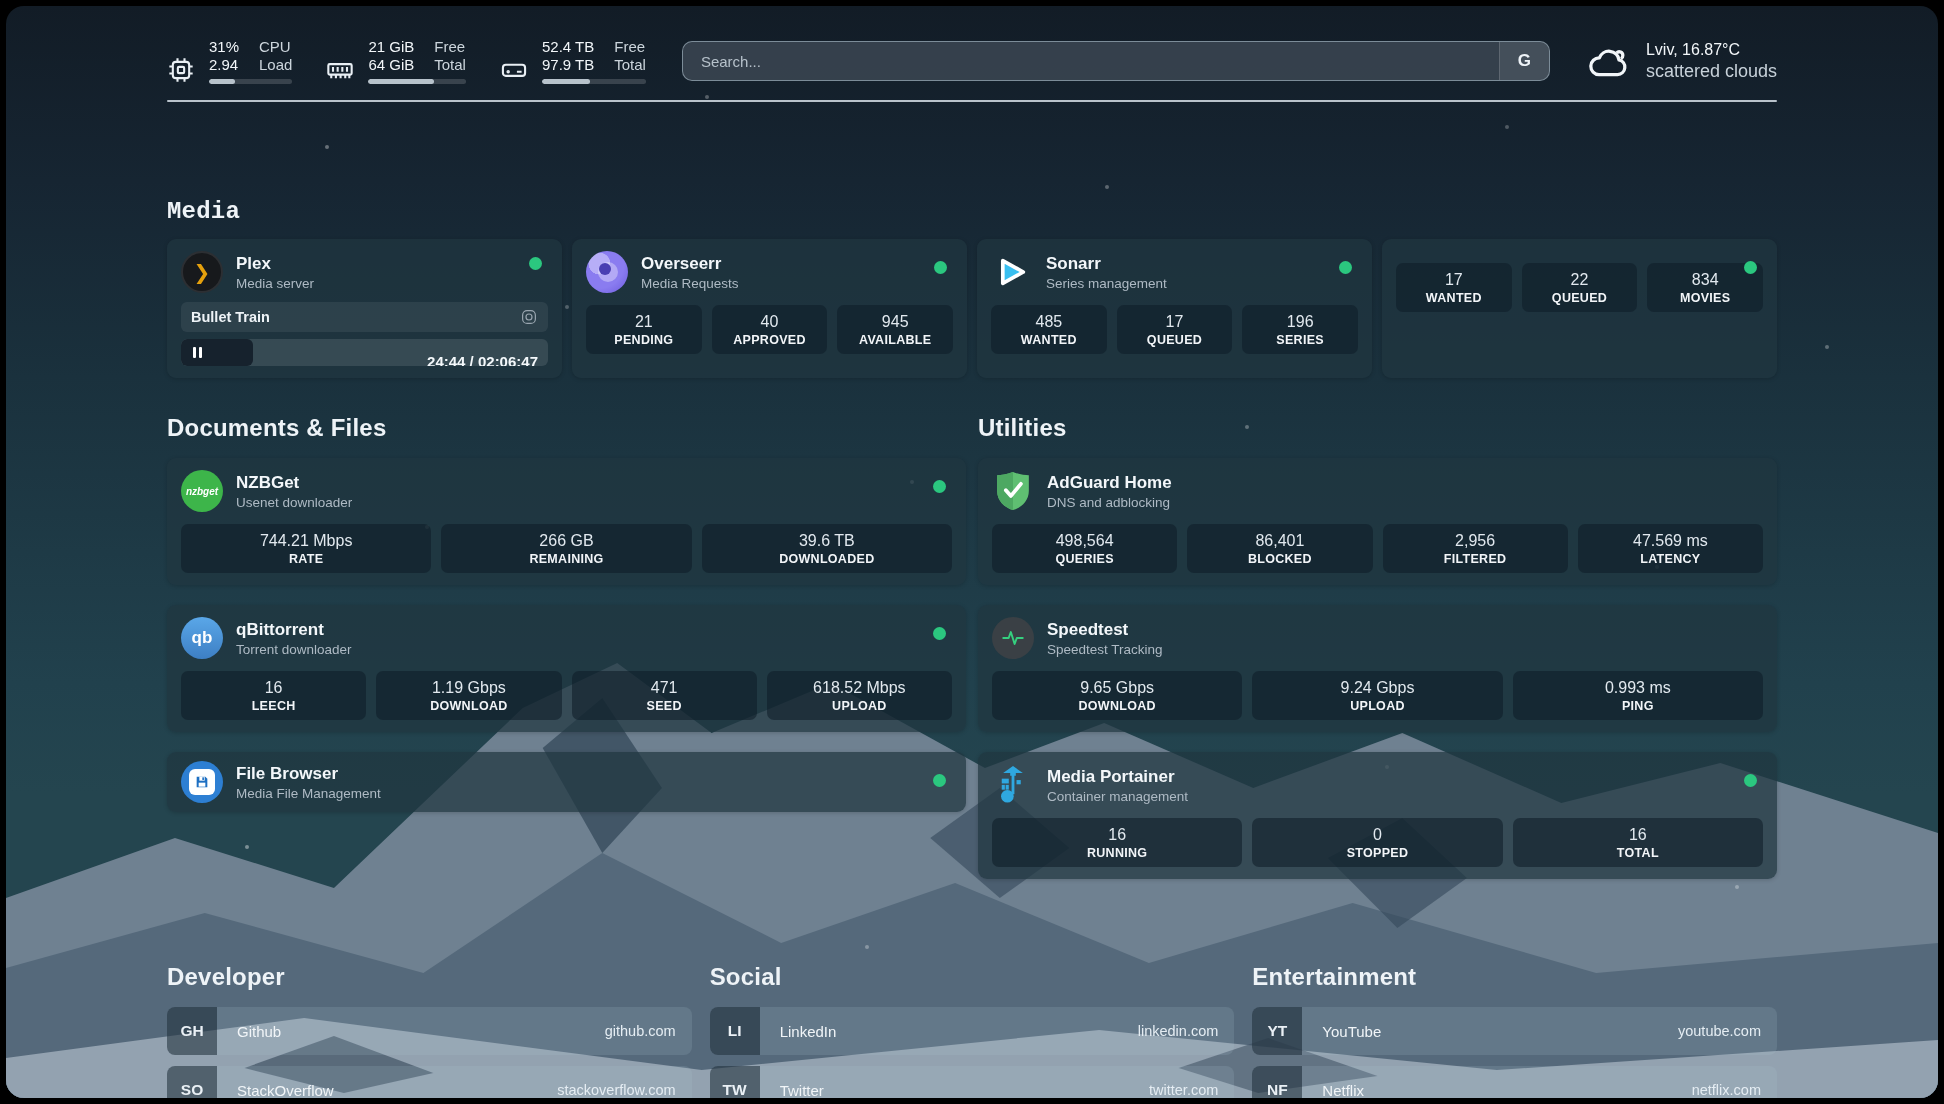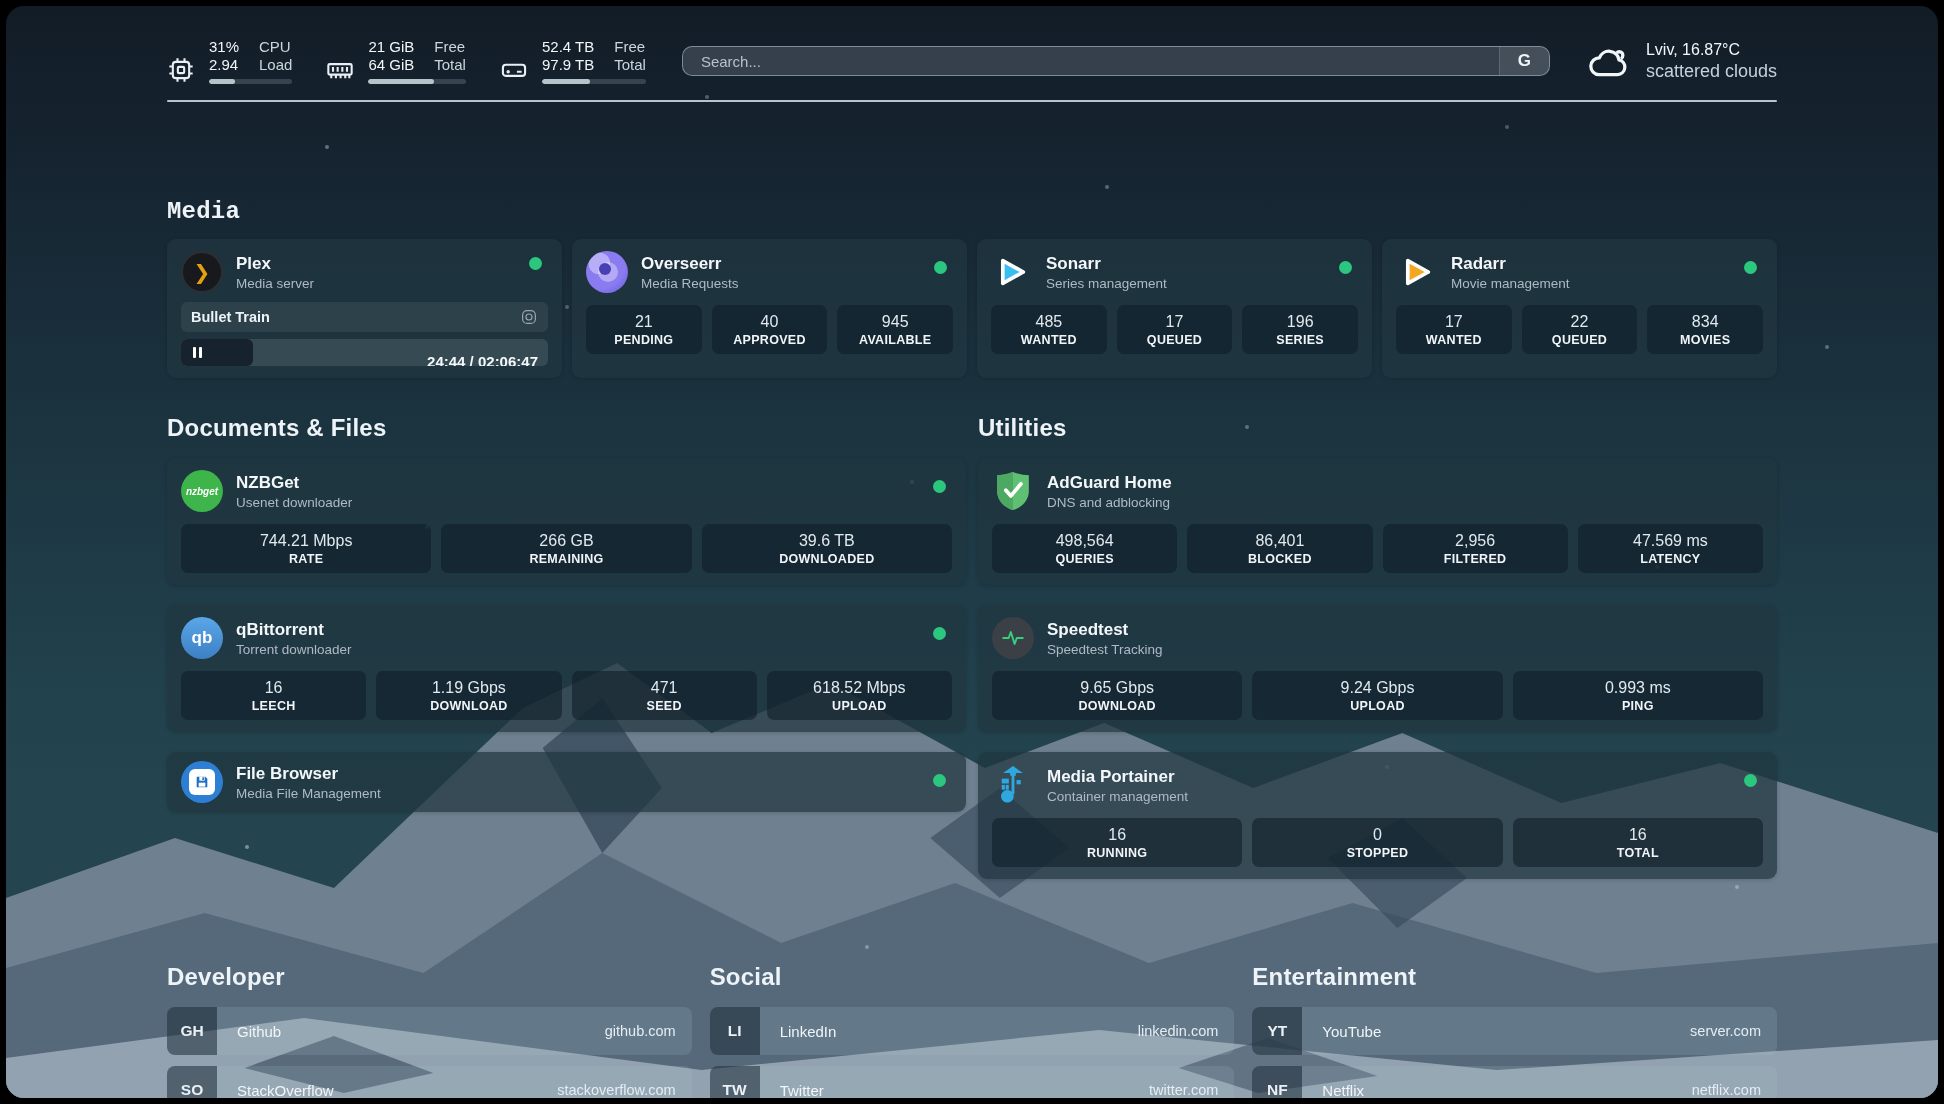--- a/index.html
+++ b/index.html
@@ -22,21 +22,21 @@
   
   .topbar { display:flex; align-items:center; gap:36px; }
   .sysstats { display:flex; gap:34px; }
   .sysstat { display:flex; align-items:flex-end; gap:14px; }
   .sysstat svg { width:28px; height:28px; stroke:#e9eff4; fill:none; stroke-width:1.8; }
   .ss-grid { display:grid; grid-template-columns:auto auto; column-gap:20px; row-gap:1px; }
   .ss-val { color:#f2f6f9; font-size:15px; font-weight:500; }
   .ss-lab { color:#ccd5dc; font-size:15px; }
   .bar { margin-top:6px; height:5px; border-radius:3px; background:rgba(255,255,255,.16); overflow:hidden; }
   .bar-fill { height:100%; border-radius:3px; background:#b7c2cb; }
-  .search { flex:1; display:flex; align-items:stretch; height:30px; background:rgba(58,70,81,.88);
+  .search { flex:1; display:flex; align-items:stretch; height:40px; background:rgba(58,70,81,.88);
     border:1px solid rgba(150,165,178,.75); border-radius:10px; overflow:hidden; }
   .search input { flex:1; background:transparent; border:none; outline:none; padding:0 18px;
     font-size:15px; color:#dbe3e9; font-family:inherit; }
   .search input::placeholder { color:#b6c1ca; }
   .search-btn { width:50px; border:none; cursor:pointer; background:rgba(255,255,255,.08);
     border-left:1px solid rgba(255,255,255,.14); color:#eef3f7; font-size:17px; font-weight:600; font-family:inherit; }
   .weather { display:flex; align-items:center; gap:14px; }
   .weather svg { width:46px; height:40px; stroke:#f2f6f9; fill:none; stroke-width:1.8; }
   .weather-main { color:#f2f6f9; font-size:16px; font-weight:500; }
   .weather-sub { color:#c7d1d9; font-size:18px; margin-top:2px; }
@@ -275,31 +275,20 @@
             <div class="stat-lab">QUEUED</div>
           </div>
           <div class="stat-box">
             <div class="stat-val">196</div>
             <div class="stat-lab">SERIES</div>
           </div>
         </div>
       </div>
 
       <div class="card">
-        <div class="card-head">
-          <div class="app-icon icon-tri">
-            <svg viewBox="0 0 24 24">
-                <path d="M5.5 4 L20 12 L5.5 20 Z" fill="#f5a623" stroke="#fff" stroke-width="2.6" stroke-linejoin="round"></path>
-              </svg>
-          </div>
-          <div class="app-meta">
-            <div class="app-name">Radarr</div>
-            <div class="app-desc">Movie management</div>
-          </div>
-        </div>
         <span class="dot"></span>
         <div class="stats-row">
           <div class="stat-box">
             <div class="stat-val">17</div>
             <div class="stat-lab">WANTED</div>
           </div>
           <div class="stat-box">
             <div class="stat-val">22</div>
             <div class="stat-lab">QUEUED</div>
           </div>
@@ -520,21 +509,21 @@
           <span class="bm-name">Twitter</span>
           <span class="bm-url">twitter.com</span>
         </div>
       </div>
 
       <div>
         <h2 class="section-title bm-title">Entertainment</h2>
         <div class="bm-row">
           <span class="bm-abbr">YT</span>
           <span class="bm-name">YouTube</span>
-          <span class="bm-url">server.com</span>
+          <span class="bm-url">youtube.com</span>
         </div>
         <div class="bm-row">
           <span class="bm-abbr">NF</span>
           <span class="bm-name">Netflix</span>
           <span class="bm-url">netflix.com</span>
         </div>
 
       </div>
     </div>
 

